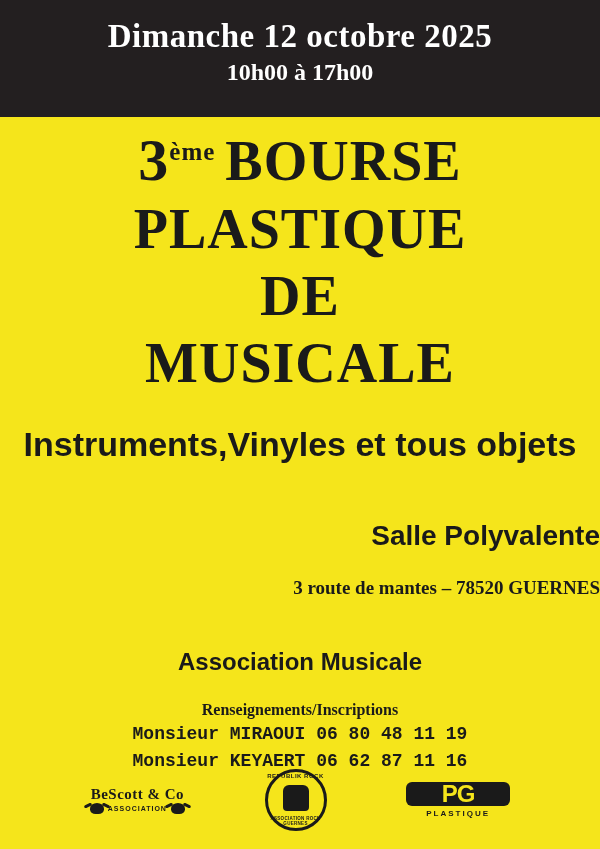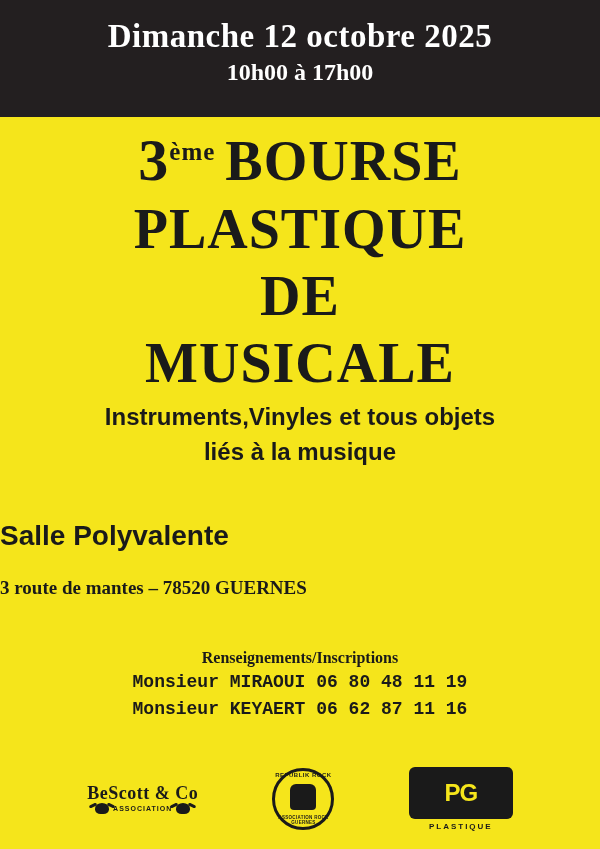--- a/index.html
+++ b/index.html
@@ -64,29 +64,29 @@
     vertical-align: super;
     line-height: 0;
   }
   .title-line-1 .main-word {
     margin-left: 10px;
   }
   
   .subtitle {
     text-align: center;
     color: #1a1a1a;
-    margin-top: 4px;
-    font-family: "Liberation Sans", sans-serif;
-    font-weight: bold;
-    font-size: 24px;
+    margin-top: 24px;
+    font-family: "Liberation Sans", sans-serif;
+    font-weight: bold;
+    font-size: 34px;
     line-height: 1.45;
   }
   
   .venue {
-    text-align: left;
+    text-align: right;
     color: #1a1a1a;
     margin-top: 48px;
   }
   .venue-name {
     font-family: "Liberation Sans", sans-serif;
     font-weight: bold;
     font-size: 28px;
     line-height: 1.3;
   }
   .venue-address {
@@ -134,21 +134,21 @@
     box-sizing: border-box;
   }
   .logo {
     color: #1a1a1a;
     text-align: center;
   }
   
   .logo-bescott .logo-main {
     font-family: "Liberation Serif", serif;
     font-weight: bold;
-    font-size: 18px;
+    font-size: 15px;
     letter-spacing: 0.5px;
     line-height: 1.1;
   }
   .logo-bescott .logo-sub {
     font-family: "Liberation Sans", sans-serif;
     font-weight: bold;
     font-size: 7px;
     letter-spacing: 1px;
     line-height: 1.2;
     margin-top: 1px;
@@ -221,21 +221,21 @@
     height: 26px;
     background: #1a1a1a;
     border-radius: 6px 6px 4px 4px;
   }
   
   .logo-pg {
     text-align: center;
   }
   .pg-badge {
     width: 104px;
-    height: 52px;
+    height: 24px;
     background: #1a1a1a;
     border-radius: 6px;
     position: relative;
     display: flex;
     align-items: center;
     justify-content: center;
   }
   .pg-badge .pg-text {
     color: #f5e51b;
     font-family: "Liberation Sans", sans-serif;
@@ -265,29 +265,29 @@
     <div class="title-line title-line-1">
       <span class="ordinal-num">3</span><span class="ordinal-sup">ème</span><span class="main-word">BOURSE</span>
     </div>
     <div class="title-line">PLASTIQUE</div>
     <div class="title-line">DE</div>
     <div class="title-line">MUSICALE</div>
   </div>
 
   <div class="subtitle">
     <div>Instruments,Vinyles et tous objets</div>
-    <div>liés à la musique</div>
   </div>
 
   <div class="venue">
     <div class="venue-name">Salle Polyvalente</div>
     <div class="venue-address">3 route de mantes – 78520 GUERNES</div>
   </div>
 
   <div class="contact">
+    <div class="contact-org">Association Musicale</div>
     <div class="contact-label">Renseignements/Inscriptions</div>
     <div class="contact-line">Monsieur MIRAOUI 06 80 48 11 19</div>
     <div class="contact-line">Monsieur KEYAERT 06 62 87 11 16</div>
   </div>
 
   <div class="sponsors">
 
     <div class="logo logo-bescott">
       <div class="logo-main">BeScott &amp; Co</div>
       <div class="bescott-row">

